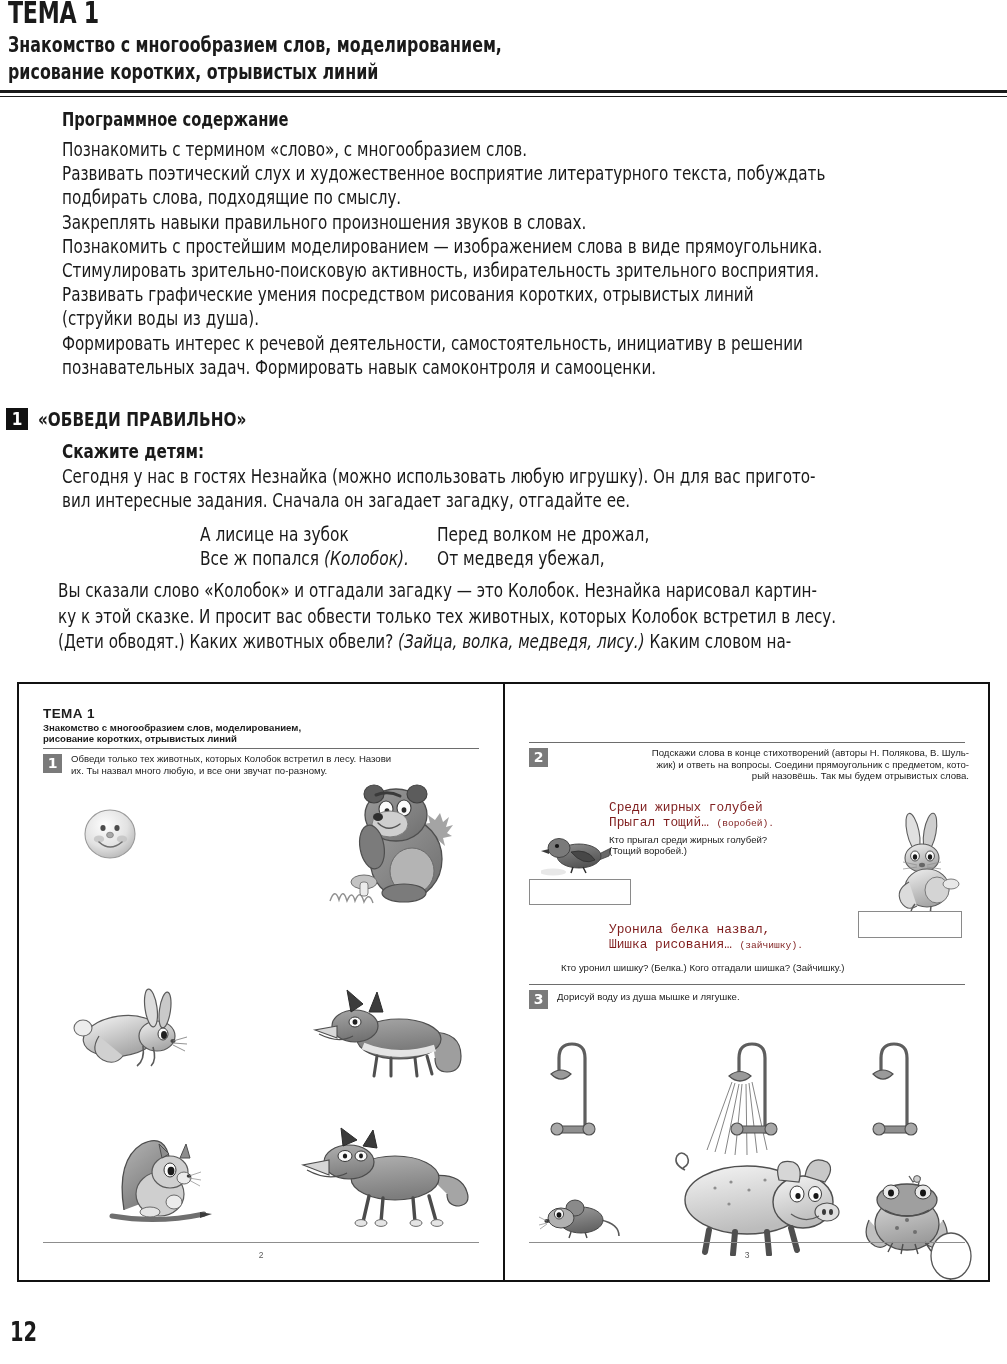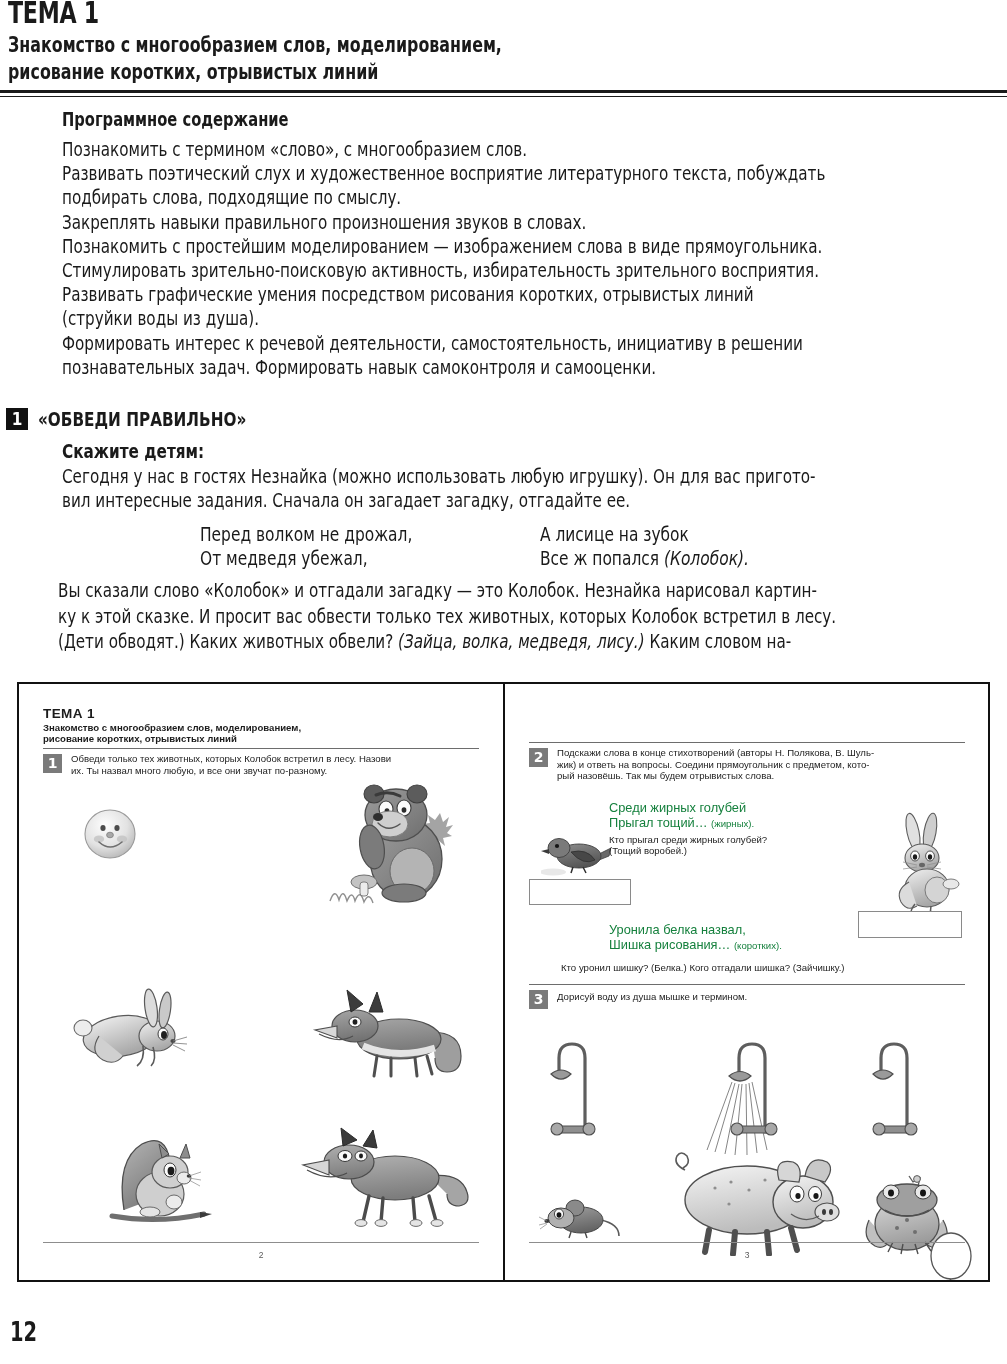--- a/index.html
+++ b/index.html
@@ -246,21 +246,22 @@
     position: absolute;
     font-size: 9.6px;
     line-height: 11.6px;
     color: #1c1c1c;
   }
 
   .poem {
     position: absolute;
     font-size: 12.8px;
     line-height: 15.4px;
-    color: #15803d;
+    color: #7f1d1d;
+    font-family: Liberation Mono, monospace;
   }
   .poem small { font-size: 9.6px; }
 
   .qa {
     position: absolute;
     font-size: 9.6px;
     line-height: 11.4px;
     color: #1c1c1c;
   }
 
@@ -328,26 +329,26 @@
   <div class="task-marker">1</div>
   <div class="task-title">«ОБВЕДИ ПРАВИЛЬНО»</div>
 
   <div class="say-head">Скажите детям:</div>
   <div class="say-body">
     <div>Сегодня у нас в гостях Незнайка (можно использовать любую игрушку). Он для вас пригото-</div>
     <div>вил интересные задания. Сначала он загадает загадку, отгадайте ее.</div>
   </div>
 
   <div class="riddle">
-    <div class="riddle-col left">
+    <div class="riddle-col">
+      <div>А лисице на зубок</div>
+      <div><span>Все ж попался </span><em>(Колобок).</em></div>
+    </div><div class="riddle-col left">
       <div>Перед волком не дрожал,</div>
       <div>От медведя убежал,</div>
-    </div><div class="riddle-col">
-      <div>А лисице на зубок</div>
-      <div><span>Все ж попался </span><em>(Колобок).</em></div>
     </div>
   </div>
 
   <div class="closing">
     <div>Вы сказали слово «Колобок» и отгадали загадку — это Колобок. Незнайка нарисовал картин-</div>
     <div>ку к этой сказке. И просит вас обвести только тех животных, которых Колобок встретил в лесу.</div>
     <div><span>(Дети обводят.) Каких животных обвели? </span><em>(Зайца, волка, медведя, лису.)</em><span> Каким словом на-</span></div>
   </div>
 
   <div class="spread">
@@ -558,29 +559,29 @@
       </div>
 
       <div class="page-baseline" style="left:24px; top:558px; width:436px;"></div>
       <div class="page-number" style="left:24px; top:566px; width:436px;">2</div>
     </div>
 
     <div class="spread-page right">
       <div class="mini-rule" style="left:24px; top:58px; width:436px;"></div>
 
       <div class="chip" style="left:24px; top:64px;">2</div>
-      <div class="chip-text" style="left:52px; top:63px; width:412px;">
+      <div class="chip-text" style="left:52px; top:63px; width:412px;text-align:right;">
         <div>Подскажи слова в конце стихотворений (авторы Н. Полякова, В. Шуль-</div>
         <div>жик) и ответь на вопросы. Соедини прямоугольник с предметом, кото-</div>
         <div>рый назовёшь. Так мы будем отрывистых слова.</div>
       </div>
 
       <div class="poem" style="left:104px; top:116px;">
         <div>Среди жирных голубей</div>
-        <div><span>Прыгал тощий… </span><small>(жирных).</small></div>
+        <div><span>Прыгал тощий… </span><small>(воробей).</small></div>
       </div>
 
       <div class="art" style="left:36px; top:148px;">
         <svg width="70" height="46" viewBox="0 0 70 46">
           <defs>
             <linearGradient id="gSp" x1="0" y1="0" x2="0.4" y2="1">
               <stop offset="0%" stop-color="#8e8e8e"></stop>
               <stop offset="100%" stop-color="#555555"></stop>
             </linearGradient>
           </defs>
@@ -632,31 +633,31 @@
 
           <path d="M26 70 q-14 8 -8 20 q6 10 16 4" fill="#dcdcdc" stroke="#5c5c5c" stroke-width="1.1"></path>
           <path d="M32 92 q-8 10 0 14" stroke="#5c5c5c" stroke-width="1.5" fill="none"></path>
           <path d="M48 94 q-2 10 4 12" stroke="#5c5c5c" stroke-width="1.5" fill="none"></path>
           <ellipse cx="68" cy="72" rx="8" ry="5" fill="#e8e8e8" stroke="#6f6f6f" stroke-width="0.9"></ellipse>
         </svg>
       </div>
 
       <div class="poem" style="left:104px; top:238px;">
         <div>Уронила белка назвал,</div>
-        <div><span>Шишка рисования… </span><small>(коротких).</small></div>
+        <div><span>Шишка рисования… </span><small>(зайчишку).</small></div>
       </div>
 
       <div class="word-box" style="left:353px; top:227px; width:102px; height:25px;"></div>
 
       <div class="qa" style="left:56px; top:278px;">Кто уронил шишку? (Белка.) Кого отгадали шишка? (Зайчишку.)</div>
 
       <div class="mini-rule" style="left:24px; top:300px; width:436px;"></div>
 
       <div class="chip" style="left:24px; top:306px;">3</div>
-      <div class="chip-text" style="left:52px; top:307px; width:400px;">Дорисуй воду из душа мышке и термином.</div>
+      <div class="chip-text" style="left:52px; top:307px; width:400px;">Дорисуй воду из душа мышке и лягушке.</div>
 
       <div class="art" style="left:38px; top:348px;">
         <svg width="60" height="110" viewBox="0 0 60 110">
           <path d="M42 100 L42 26 q0 -14 -13 -14 q-13 0 -13 14 L16 40" fill="none" stroke="#5e5e5e" stroke-width="3.2" stroke-linecap="round"></path>
           <path d="M8 42 q10 -8 20 0 q-10 10 -20 0 z" fill="#9a9a9a" stroke="#4e4e4e" stroke-width="1.2"></path>
           <rect x="24" y="94" width="36" height="7" rx="3" fill="#8f8f8f" stroke="#4e4e4e" stroke-width="1" transform="translate(-12,0)"></rect>
           <circle cx="14" cy="97" r="6" fill="#a8a8a8" stroke="#4e4e4e" stroke-width="1.1"></circle>
           <circle cx="46" cy="97" r="6" fill="#a8a8a8" stroke="#4e4e4e" stroke-width="1.1"></circle>
         </svg>
       </div>

